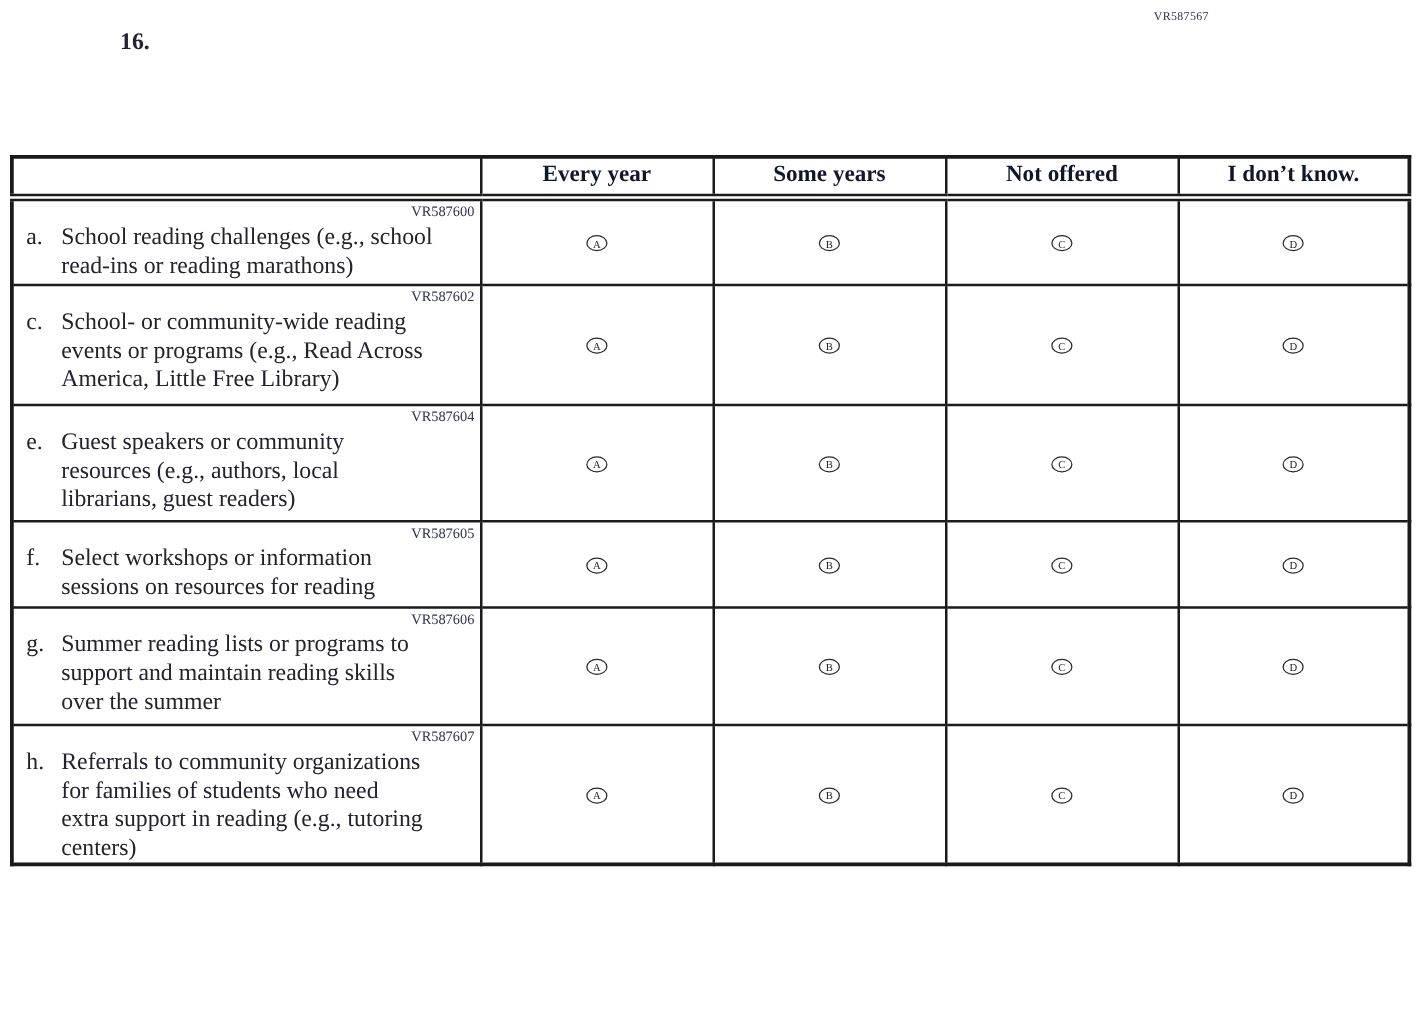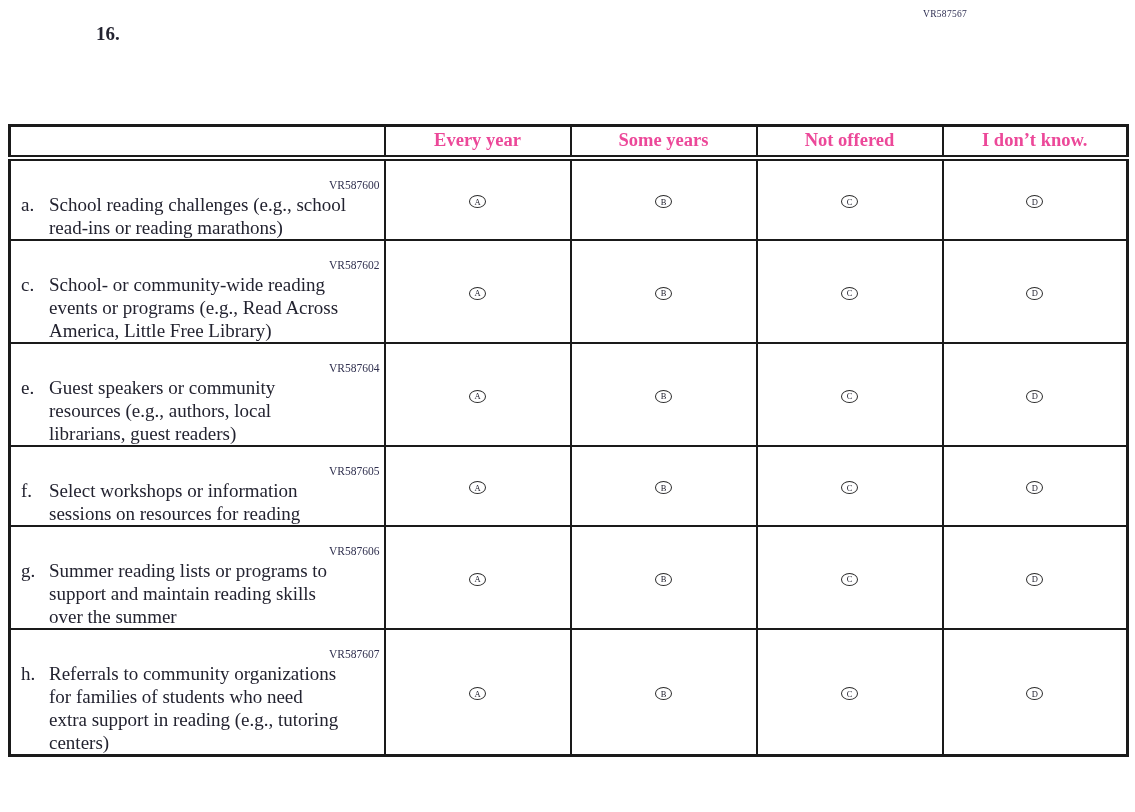--- a/index.html
+++ b/index.html
@@ -58,26 +58,26 @@
   .grid th, .grid td {
     border: 2px solid #1a1a1a;
     padding: 0;
   }
   .grid thead th {
     height: 32px;
     font-size: 18.5px;
     font-weight: bold;
     text-align: center;
     vertical-align: middle;
-    color: #ec4899;
+    color: #0f172a;
     border-bottom: 6px double #1a1a1a;
   }
   td.item {
     vertical-align: top;
-    padding: 16px 4px 0 10px;
+    padding: 1px 4px 0 10px;
   }
   .vr {
     text-align: right;
     font-size: 11.5px;
     line-height: 14px;
     padding-top: 1px;
     color: #30304f;
   }
   .label {
     display: flex;

